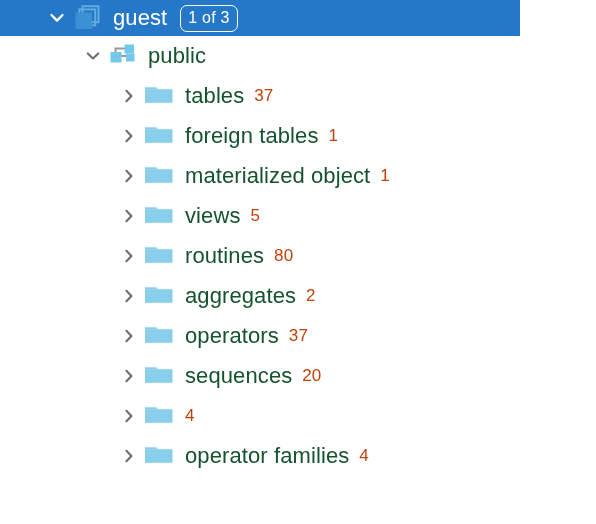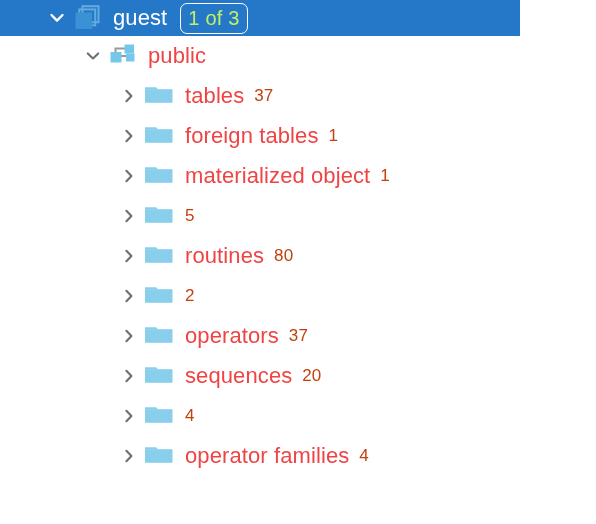--- a/index.html
+++ b/index.html
@@ -58,43 +58,43 @@
     justify-content: center;
   }
   .icon-stack { width: 30px; height: 28px; margin-left: 2px; }
   .icon-schema { width: 30px; height: 26px; margin-left: 2px; }
   .icon-folder { width: 32px; height: 26px; margin-left: 1px; }
   .icon svg { display: block; }
 
   
   .label {
     font-size: 22px;
-    color: #ef4444;
+    color: #14532d;
     margin-left: 10px;
     letter-spacing: 0.1px;
   }
   .header-row .label {
     color: #ffffff;
     margin-left: 11px;
     font-size: 22px;
   }
   .count {
     font-size: 17px;
     color: #c2410c;
     margin-left: 10px;
     letter-spacing: 0.1px;
   }
 
   
   .badge {
     margin-left: 13px;
     border: 1.6px solid #ffffff;
     border-radius: 7px;
-    color: #bef264;
-    font-size: 20px;
+    color: #ffffff;
+    font-size: 16px;
     line-height: 1;
     padding: 4px 7px 5px 7px;
     letter-spacing: 0.2px;
   }
 </style>
 </head>
 <body>
 
 <div id="tree">
 
@@ -215,20 +215,21 @@
       </svg>
     </span>
 
     <span class="icon icon-folder">
       <svg width="30" height="24" viewBox="0 0 30 24">
         <path d="M1 3.2 h11.2 l1.9 2.4 H1 Z" fill="#89CFEC"></path>
         <rect x="1" y="5.2" width="27.5" height="13.6" fill="#89CFEC"></rect>
       </svg>
     </span>
 
+    <span class="label">views</span>
     <span class="count">5</span>
   </div>
 
   <div class="row">
     <div class="indent" style="width:116px"></div>
 
     <span class="chev">
       <svg width="20" height="20" viewBox="0 0 20 20">
         <path d="M7.4 4.8 L12.4 10 L7.4 15.2" fill="none" stroke="#6e6e6e" stroke-width="2.1" stroke-linecap="round" stroke-linejoin="round"></path>
       </svg>
@@ -254,20 +255,21 @@
       </svg>
     </span>
 
     <span class="icon icon-folder">
       <svg width="30" height="24" viewBox="0 0 30 24">
         <path d="M1 3.2 h11.2 l1.9 2.4 H1 Z" fill="#89CFEC"></path>
         <rect x="1" y="5.2" width="27.5" height="13.6" fill="#89CFEC"></rect>
       </svg>
     </span>
 
+    <span class="label">aggregates</span>
     <span class="count">2</span>
   </div>
 
   <div class="row">
     <div class="indent" style="width:116px"></div>
 
     <span class="chev">
       <svg width="20" height="20" viewBox="0 0 20 20">
         <path d="M7.4 4.8 L12.4 10 L7.4 15.2" fill="none" stroke="#6e6e6e" stroke-width="2.1" stroke-linecap="round" stroke-linejoin="round"></path>
       </svg>

